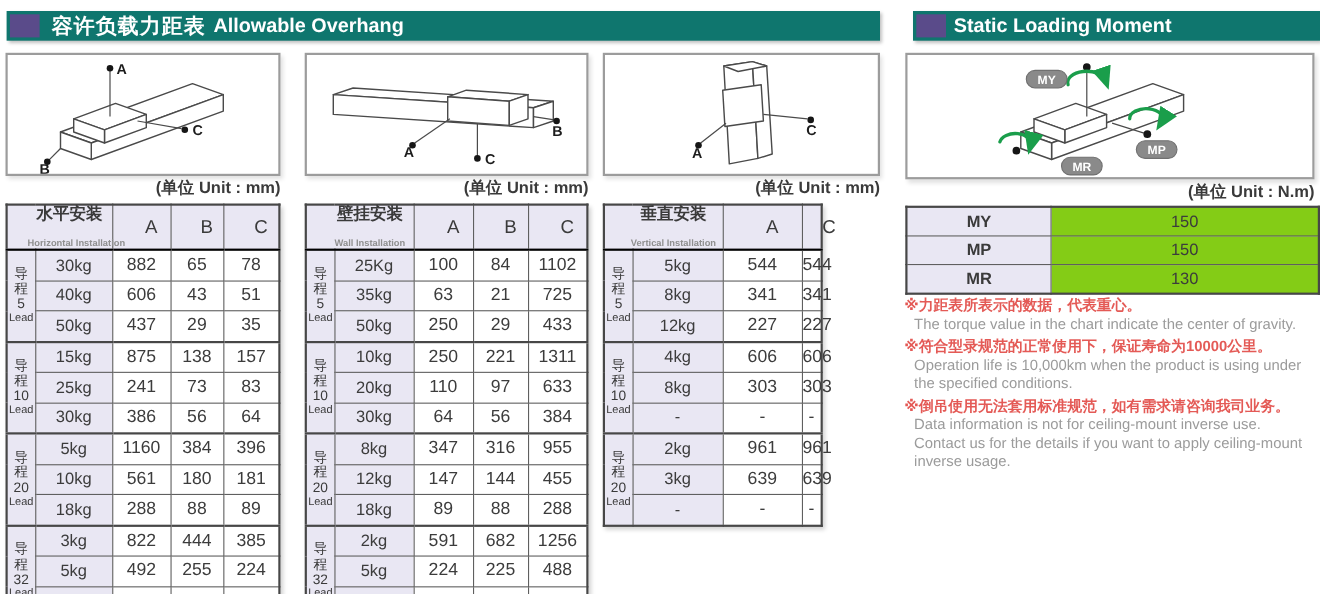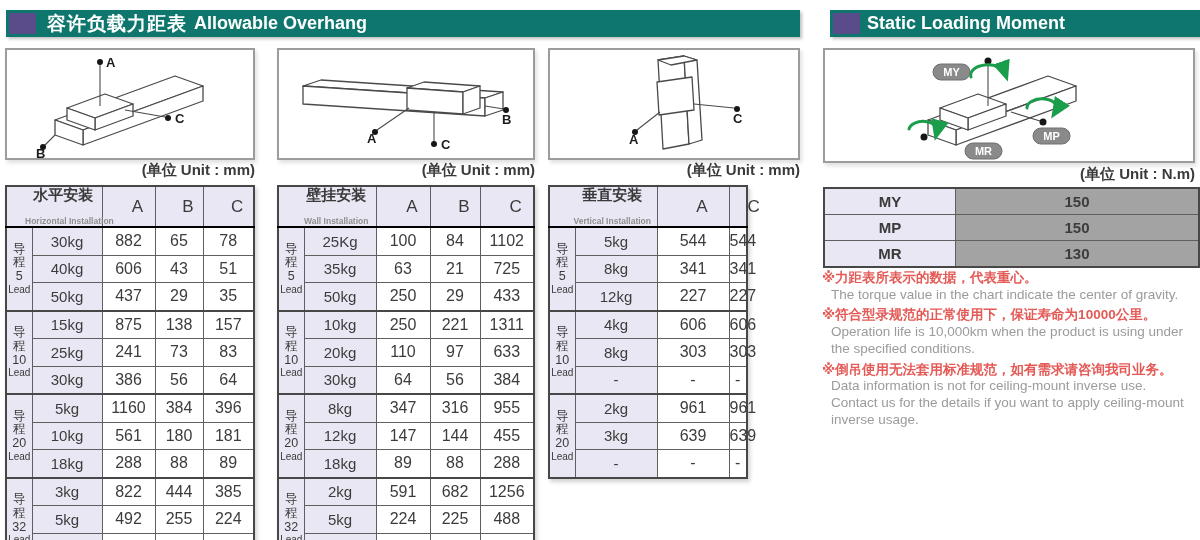--- a/index.html
+++ b/index.html
@@ -36,21 +36,21 @@
   .lead-cell div:last-child{font-size:10px;text-align:center;}
   .load-cell{background:#e9e7f3;font-size:15px;}
   .val-cell{font-size:16px;background:#fff;}
   tr.group-first td,tr.group-first th{border-top:2px solid #474747;}
 
   
   .moment-table{position:absolute;left:823px;top:187px;border-collapse:collapse;table-layout:fixed;
                 border:2px solid #474747;background:#fff;}
   .moment-table th,.moment-table td{border:1px solid #5f5f5f;height:25px;text-align:center;padding:0;}
   .m-label{background:#e9e7f3;font-size:15px;font-weight:bold;width:130px;color:#3a3a3a;}
-  .m-val{width:242px;font-size:15px;background:#a3a3a3;font-weight:bold;}
+  .m-val{width:242px;font-size:15px;background:#84cc16;}
 
   
   .notes{position:absolute;left:822px;top:266px;width:380px;}
   .note-zh{color:#e45a56;font-size:13.5px;font-weight:bold;line-height:1.3;margin-top:3px;}
   .note-en{color:#9b9b9b;font-size:13.5px;line-height:1.25;margin-left:9px;}
 
   
   .sk{fill:#fff;stroke:#4a4a4a;stroke-width:1.3;stroke-linejoin:round;}
   .ln{stroke:#4a4a4a;stroke-width:1.1;}
   .dot{fill:#161616;}

